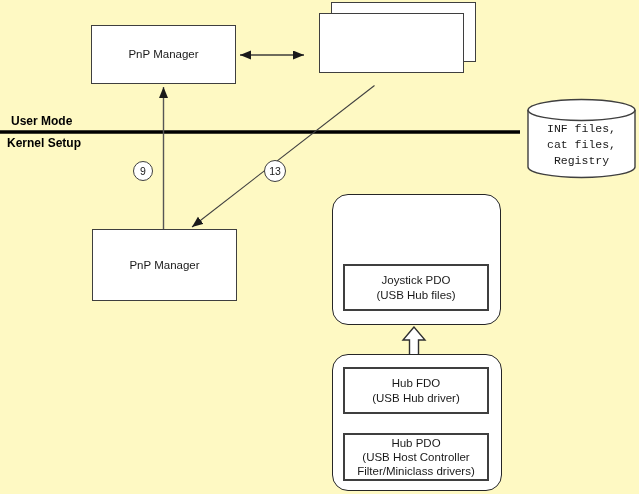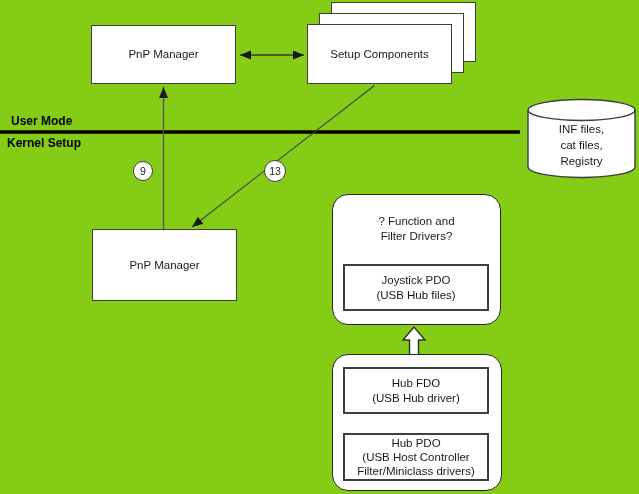--- a/index.html
+++ b/index.html
@@ -1,20 +1,20 @@
 <!DOCTYPE html>
 <html><head>
 <meta charset="utf-8">
 <style>
   html, body { margin: 0; padding: 0; background: #ffffff; }
   .canvas {
     position: relative;
     width: 639px;
     height: 494px;
-    background: #84cc16;
+    background: #fef9c3;
     font-family: "Liberation Sans", sans-serif;
     color: #1a1a1a;
     overflow: hidden;
   }
   .overlay {
     position: absolute;
     left: 0; top: 0;
     width: 639px; height: 494px;
   }
   .node {
@@ -65,20 +65,21 @@
     justify-content: center;
     font-size: 10.5px;
     box-sizing: border-box;
   }
   .cyl-label {
     position: absolute;
     text-align: center;
     font-size: 11.5px;
     line-height: 16px;
     white-space: pre-line;
+    font-family: Liberation Mono, monospace;
   }
 </style>
 </head>
 <body>
 
 <div class="canvas">
 
   <svg class="overlay" width="639" height="494" viewBox="0 0 639 494">
     <defs>
       <marker id="ah" markerWidth="12" markerHeight="10" refX="11" refY="4.5" orient="auto" markerUnits="userSpaceOnUse">
@@ -106,45 +107,40 @@
 
     <line x1="416.5" y1="413" x2="416.5" y2="433" stroke="#3f3f3f" stroke-width="1.4"></line>
   </svg>
 
   <div class="node" style="left:91px; top:25px; width:145px; height:59px;">
     <span>PnP Manager</span>
   </div>
 
   <div class="node stack-ghost" style="left:331px; top:2px; width:145px; height:60px;"></div>
   <div class="node stack-ghost" style="left:319px; top:13px; width:145px; height:60px;"></div>
-  <div class="node" style="left:307px; top:24px; width:145px; height:60px;">
-    <span>Setup Components</span>
-  </div>
 
   <div class="mode-label" style="left:11px; top:115px;">User Mode</div>
   <div class="mode-label" style="left:7px; top:137px;">Kernel Setup</div>
 
   <div class="cyl-label" style="left:528px; top:121px; width:107px;">INF files,
 cat files,
 Registry</div>
 
   <div class="circle-label" style="left:133px; top:161px; width:20px; height:20px;">
     <span>9</span>
   </div>
   <div class="circle-label" style="left:264px; top:160px; width:22px; height:22px;">
     <span>13</span>
   </div>
 
   <div class="node" style="left:92px; top:229px; width:145px; height:72px;">
     <span>PnP Manager</span>
   </div>
 
   <div class="rounded" style="left:332px; top:194px; width:169px; height:131px;">
-    <div class="rounded-title" style="top:19px;">? Function and
-Filter Drivers?</div>
     <div class="node inner-box" style="left:10px; top:69px; width:146px; height:47px;">
       <span>Joystick PDO
 (USB Hub files)</span>
     </div>
   </div>
 
   <div class="rounded" style="left:332px; top:354px; width:170px; height:137px;text-decoration:underline;">
     <div class="node inner-box" style="left:10px; top:12px; width:146px; height:47px;">
       <span>Hub FDO
 (USB Hub driver)</span>

